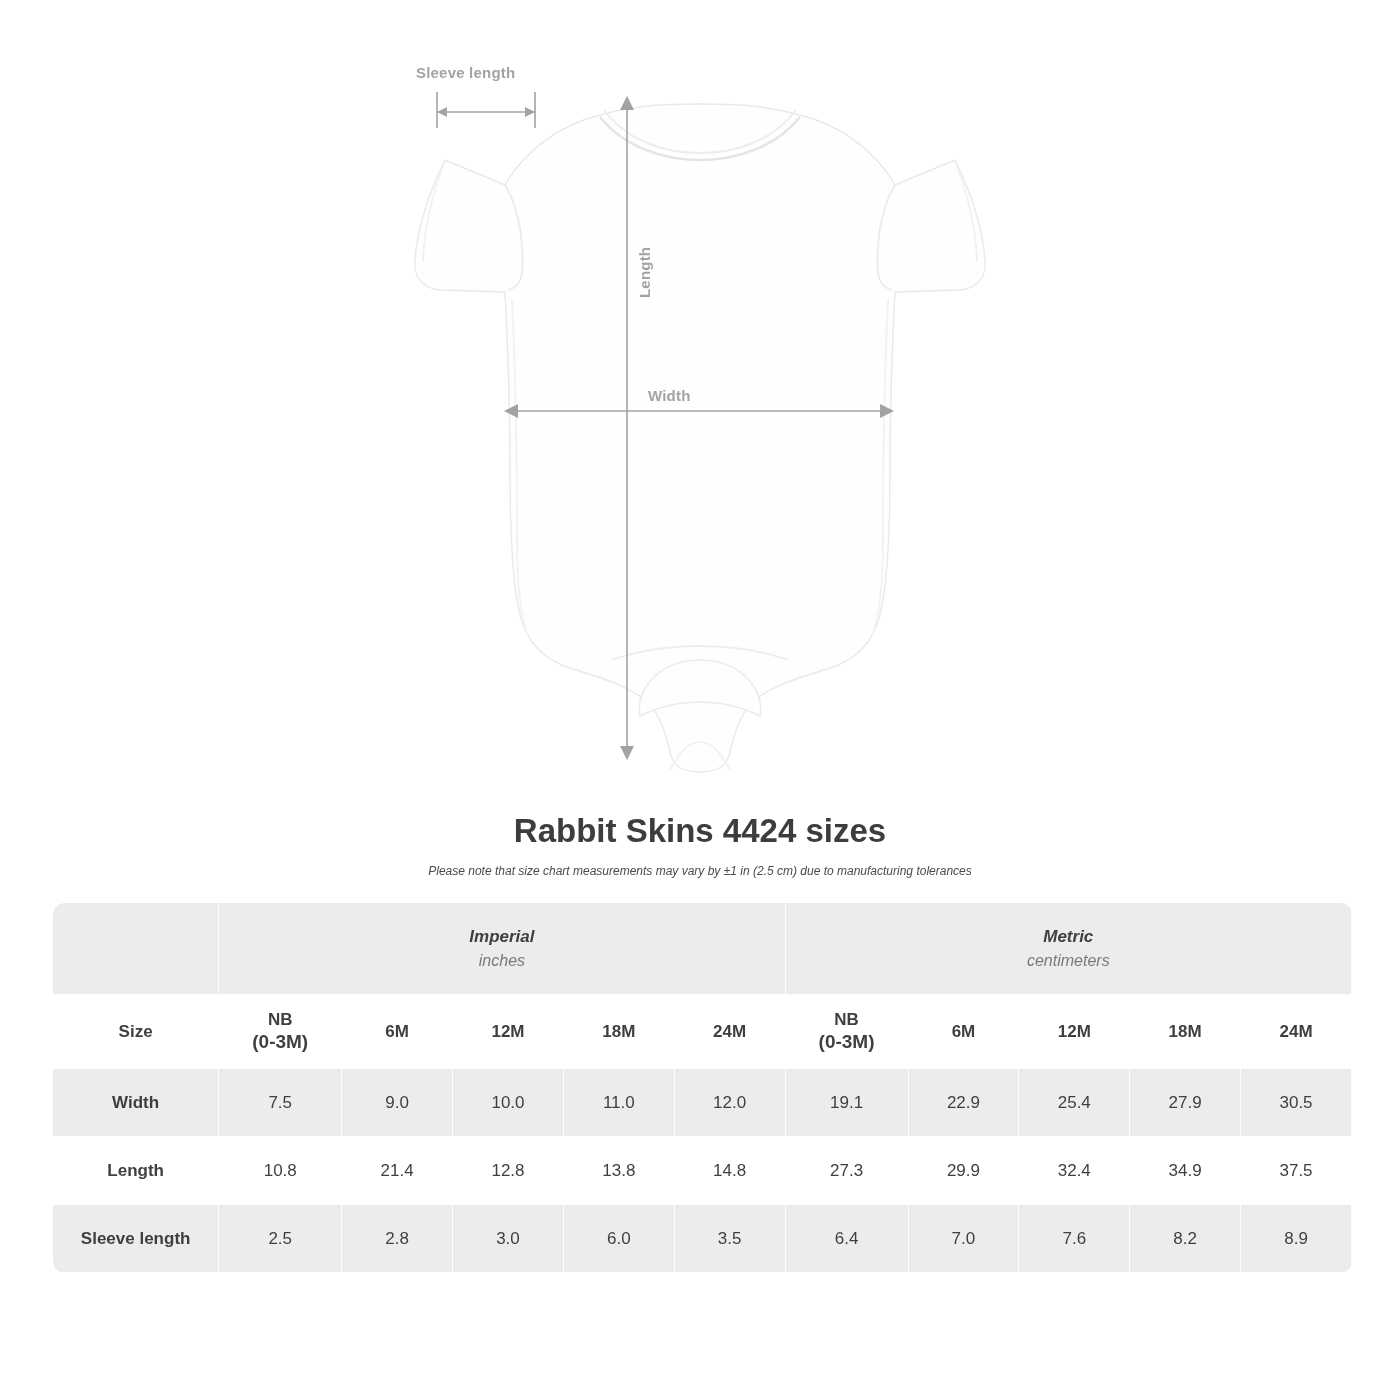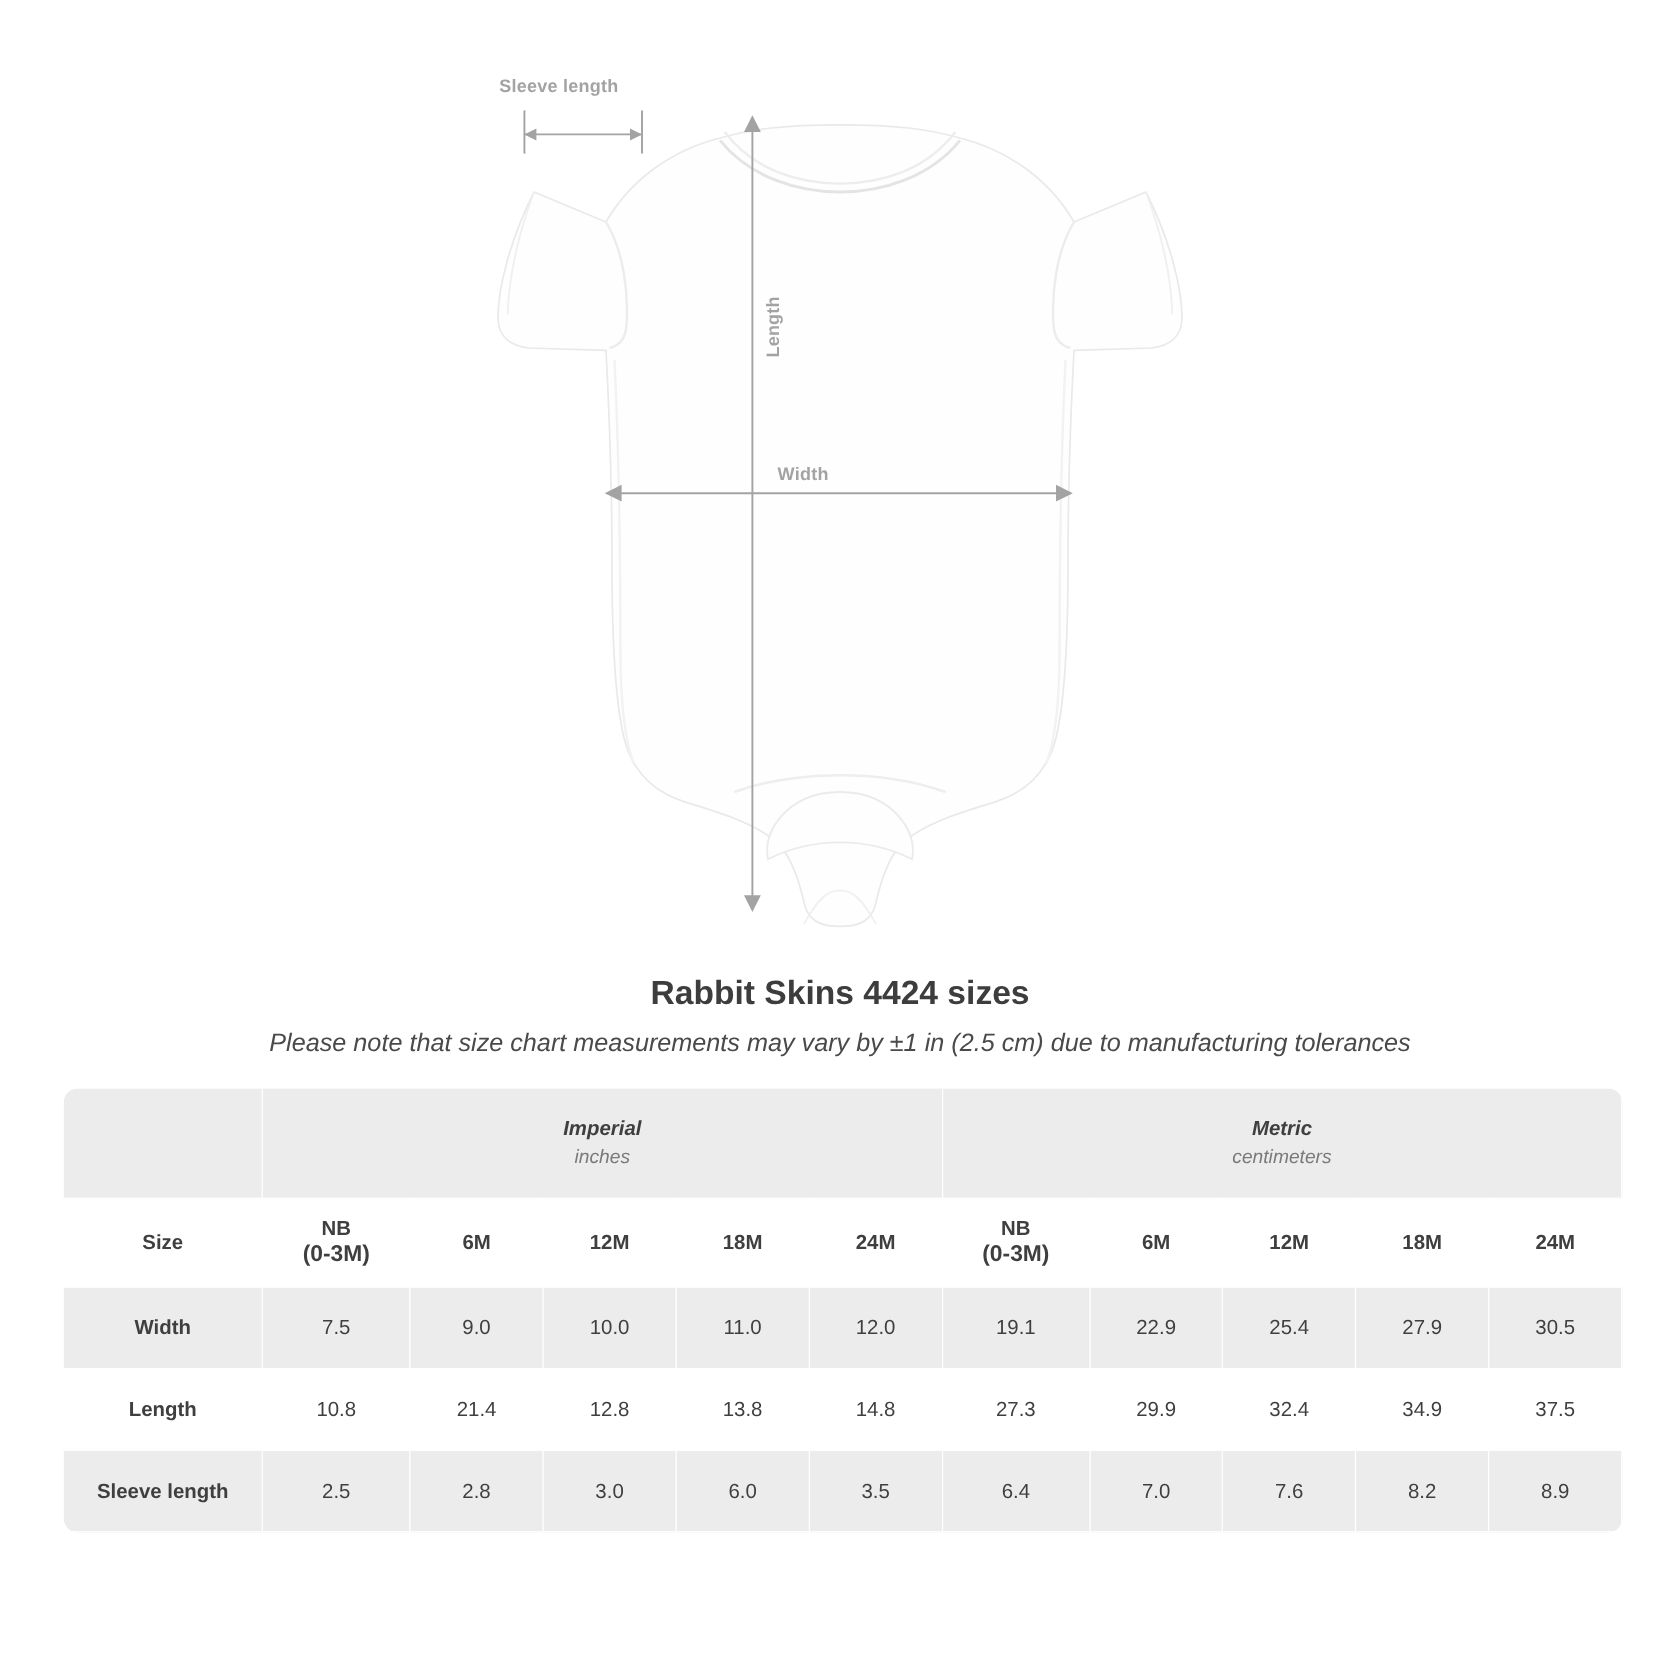--- a/index.html
+++ b/index.html
@@ -49,27 +49,27 @@
     transform-origin: left top;
   }
 
   
   .title-block {
     width: 1400px;
     text-align: center;
     margin-top: 10px;
   }
   .chart-title {
-    font-size: 28px;
+    font-size: 33px;
     font-weight: bold;
     color: #3d3d3d;
     margin: 12px 0 14px 0;
   }
   .chart-note {
-    font-size: 21px;
+    font-size: 12px;
     font-style: italic;
     color: #4a4a4a;
     margin: 0 0 24px 0;
   }
 
   
   .table-wrap {
     padding: 0 52px;
   }
   table.size-table {

